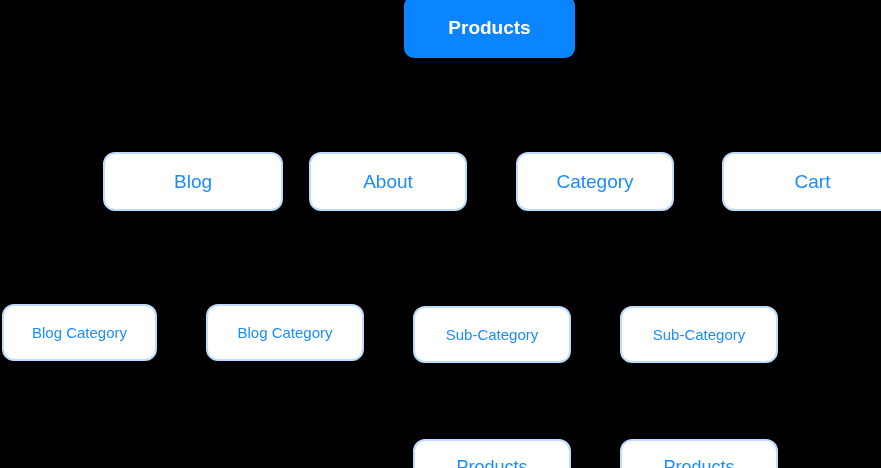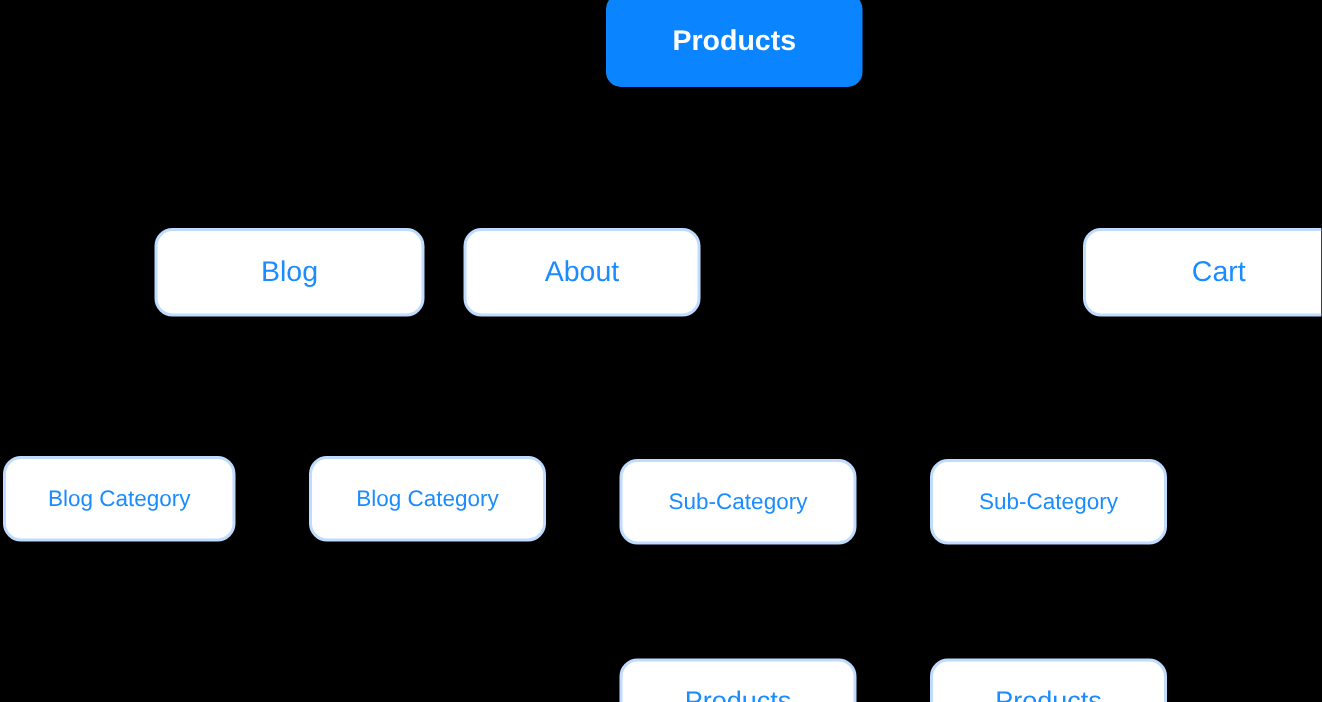--- a/index.html
+++ b/index.html
@@ -57,20 +57,23 @@
 <div id="canvas">
     <div class="node root lvl1" style="left: 404px; top: -4px; width: 171px; height: 62px;">
       <span class="node-label">Products</span>
     </div>
     <div class="node branch lvl2" style="left: 103px; top: 152px; width: 180px; height: 59px;">
       <span class="node-label">Blog</span>
     </div>
     <div class="node branch lvl2" style="left: 309px; top: 152px; width: 158px; height: 59px;">
       <span class="node-label">About</span>
     </div>
+    <div class="node branch lvl2" style="left: 516px; top: 152px; width: 158px; height: 59px;">
+      <span class="node-label">Category</span>
+    </div>
     <div class="node branch lvl2" style="left: 722px; top: 152px; width: 181px; height: 59px;">
       <span class="node-label">Cart</span>
     </div>
     <div class="node branch lvl3" style="left: 2px; top: 304px; width: 155px; height: 57px;">
       <span class="node-label">Blog Category</span>
     </div>
     <div class="node branch lvl3" style="left: 206px; top: 304px; width: 158px; height: 57px;">
       <span class="node-label">Blog Category</span>
     </div>
     <div class="node branch lvl3" style="left: 413px; top: 306px; width: 158px; height: 57px;">

